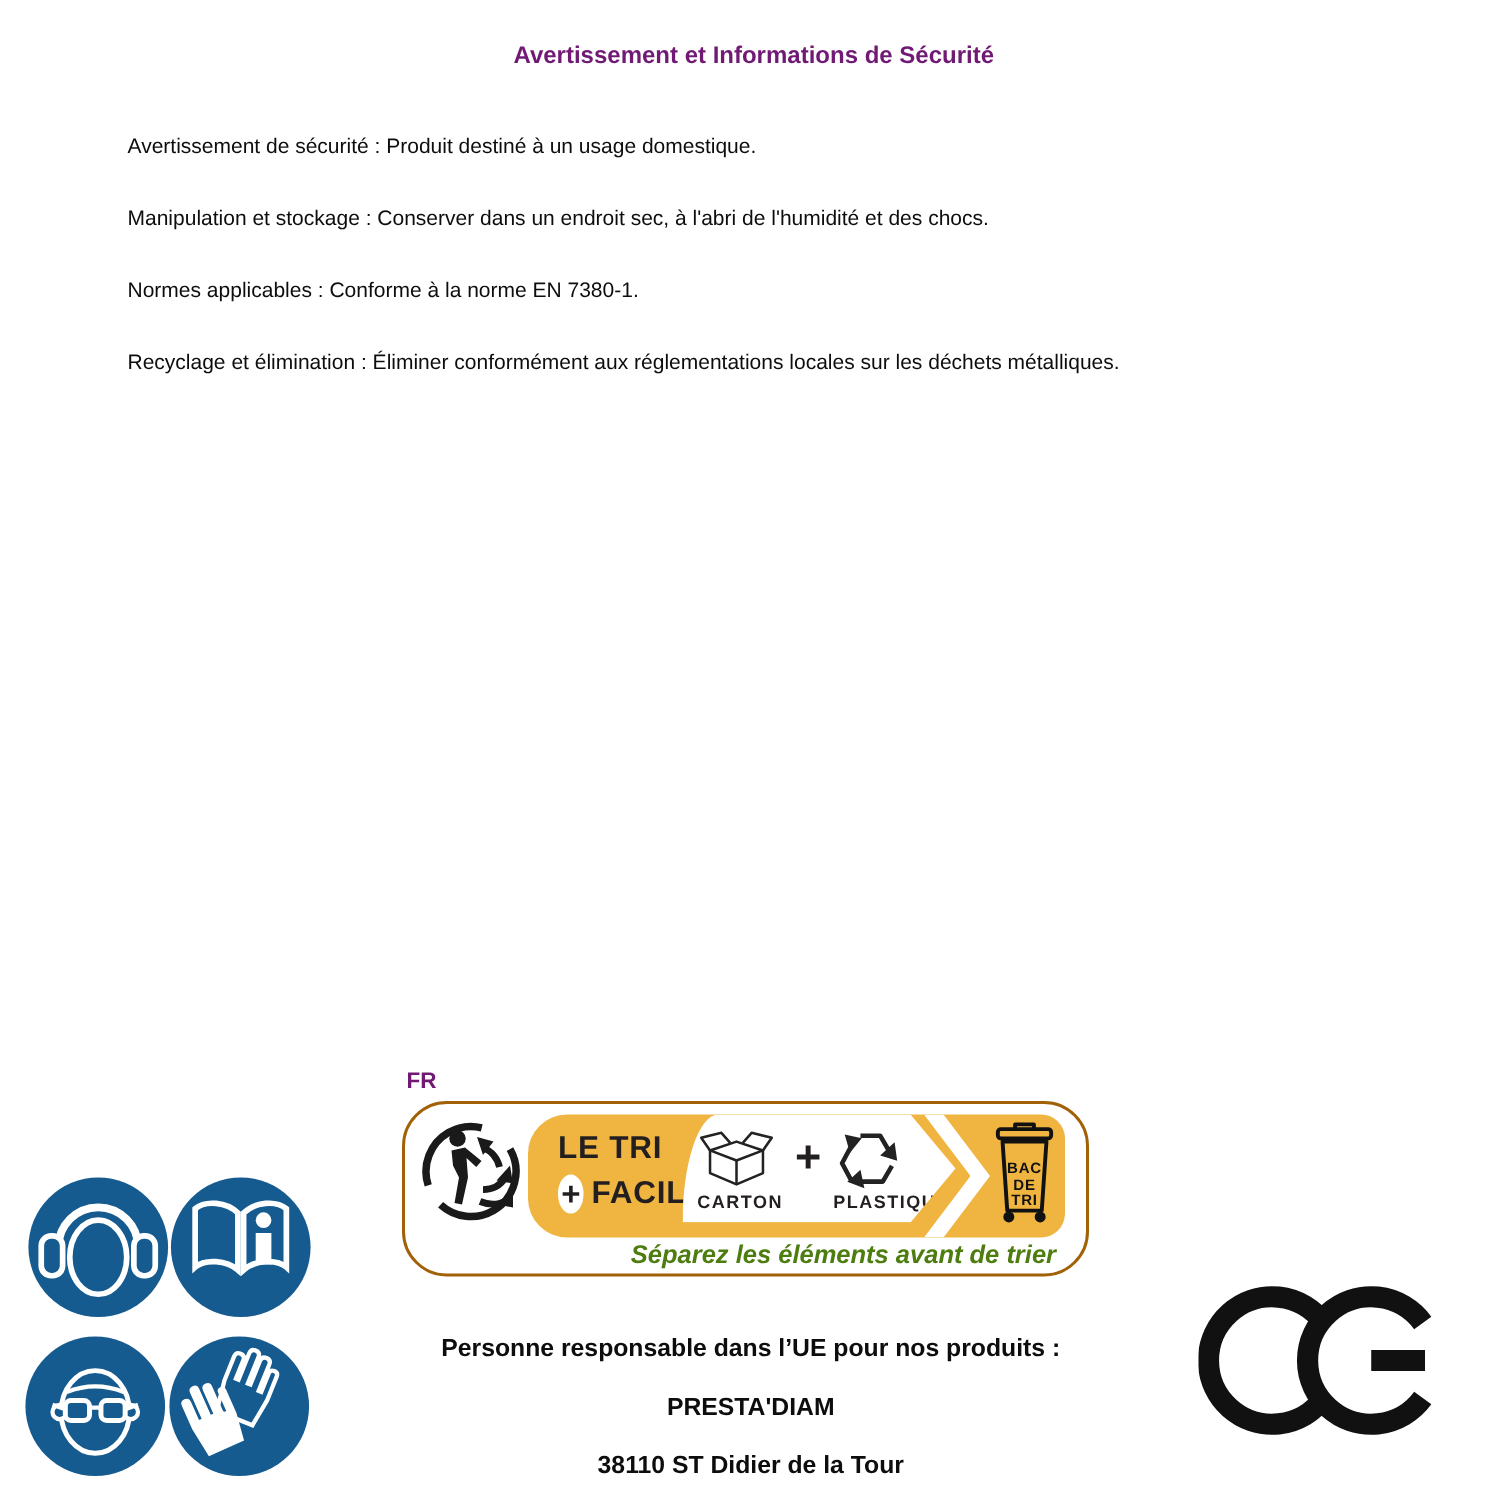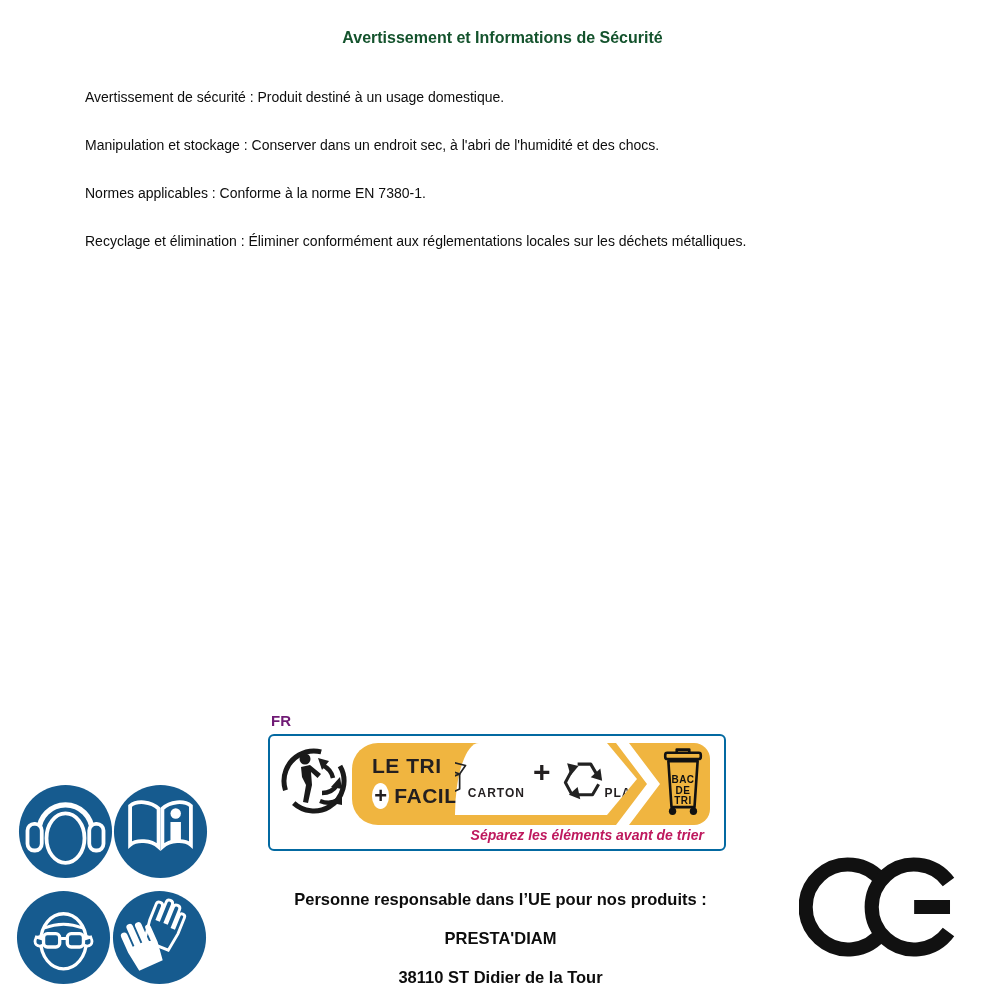--- a/index.html
+++ b/index.html
@@ -4,38 +4,38 @@
 <style>
   html,body { margin:0; padding:0; background:#ffffff; }
   .page {
     position:relative; width:1005px; height:1005px; background:#fff;
     font-family:"Liberation Sans","DejaVu Sans",sans-serif; color:#111;
     overflow:hidden;
   }
   
   .doc-title {
     position:absolute; top:29px; left:0; width:1005px; text-align:center;
-    font-size:16px; font-weight:bold; margin:0; color:#14532d;
+    font-size:16px; font-weight:bold; margin:0; color:#701a75;
   }
   
   .content { position:absolute; left:73px; top:82px; width:858px; }
   .content p { margin:0 0 18px 12px; font-size:14px; line-height:30px; color:#0d0d0d; }
   
   .icons { position:absolute; left:16px; top:783px; width:195px; height:205px; }
   .m-icon { position:absolute; width:95px; height:95px; }
   .m-icon.i1 { left:2px;  top:1px; }
   .m-icon.i2 { left:97px; top:1px; }
   .m-icon.i3 { left:0px;  top:107px; }
   .m-icon.i4 { left:96px; top:107px; }
   
   .banner { position:absolute; left:268px; top:712px; width:462px; height:145px; }
   .fr-label { position:absolute; left:3px; top:0; font-size:15px; font-weight:bold; color:#701a75; }
   .tri-box {
     position:absolute; left:0; top:22px; width:458px; height:117px;
-    background:#fff; border:2px solid #0369a1; border-radius:6px; box-sizing:border-box;
+    background:#fff; border:2px solid #a16207; border-radius:30px; box-sizing:border-box;
   }
   .triman { position:absolute; left:8px; top:5px; width:76px; height:80px; }
   .band {
     position:absolute; left:82px; top:7px; width:358px; height:82px;
     background:#F0B540; border-radius:26px 16px 16px 26px;
   }
   .tri-head { position:absolute; left:20px; top:11px; width:100px; color:#231f20; }
   .tri-l1 { font-size:21px; font-weight:bold; letter-spacing:0.5px; }
   .tri-l2 { display:flex; align-items:center; margin-top:5px; }
   .plus-circle {
@@ -43,35 +43,35 @@
     width:26px; height:26px; border-radius:50%; background:#fff;
     font-size:22px; font-weight:bold; color:#231f20; margin-right:5px; line-height:1;
   }
   .tri-l2 .word { font-size:21px; font-weight:bold; letter-spacing:0.5px; }
   .white-panel {
     position:absolute; left:103px; top:0; width:182px; height:72px; background:#fff;
     border-top-left-radius:24px 72px;
     clip-path:polygon(0 0,152px 0,182px 36px,152px 72px,0 72px);
     display:flex; align-items:center; justify-content:center; gap:8px; padding-left:6px; box-sizing:border-box;
   }
-  .mat { display:flex; align-items:flex-end; }
+  .mat { display:flex; flex-direction:column; align-items:flex-start; }
   .mat-label { font-size:12px; font-weight:bold; color:#231f20; letter-spacing:1px; margin-top:1px; }
   .panel-plus { font-size:30px; font-weight:bold; color:#231f20; margin-top:-14px; }
   .gap-chevron {
     position:absolute; left:264px; top:0; width:44px; height:82px; background:#fff;
     clip-path:polygon(0 0,13px 0,44px 41px,13px 82px,0 82px,31px 41px);
   }
   .bin-wrap { position:absolute; left:308px; top:4px; width:46px; height:70px; }
   .bin-text {
     position:absolute; left:0; top:28px; width:46px; text-align:center;
     font-size:10px; line-height:10.5px; font-weight:bold; color:#111; letter-spacing:0.5px;
   }
   .tagline {
-    position:absolute; right:20px; top:91px; font-size:14px; font-weight:bold;
-    font-style:italic; color:#be185d;text-align:right;
+    position:absolute; right:20px; top:91px; font-size:17px; font-weight:bold;
+    font-style:italic; color:#4d7c0f;text-align:right;
   }
   
   .address {
     position:absolute; left:248px; top:871px; width:505px; text-align:center;
     font-weight:bold; color:#0d0d0d;
   }
   .address div { font-size:16.5px; line-height:21px;margin-top:18px; }
   
   .ce { position:absolute; left:799px; top:852px; width:168px; height:110px; }
 </style>

